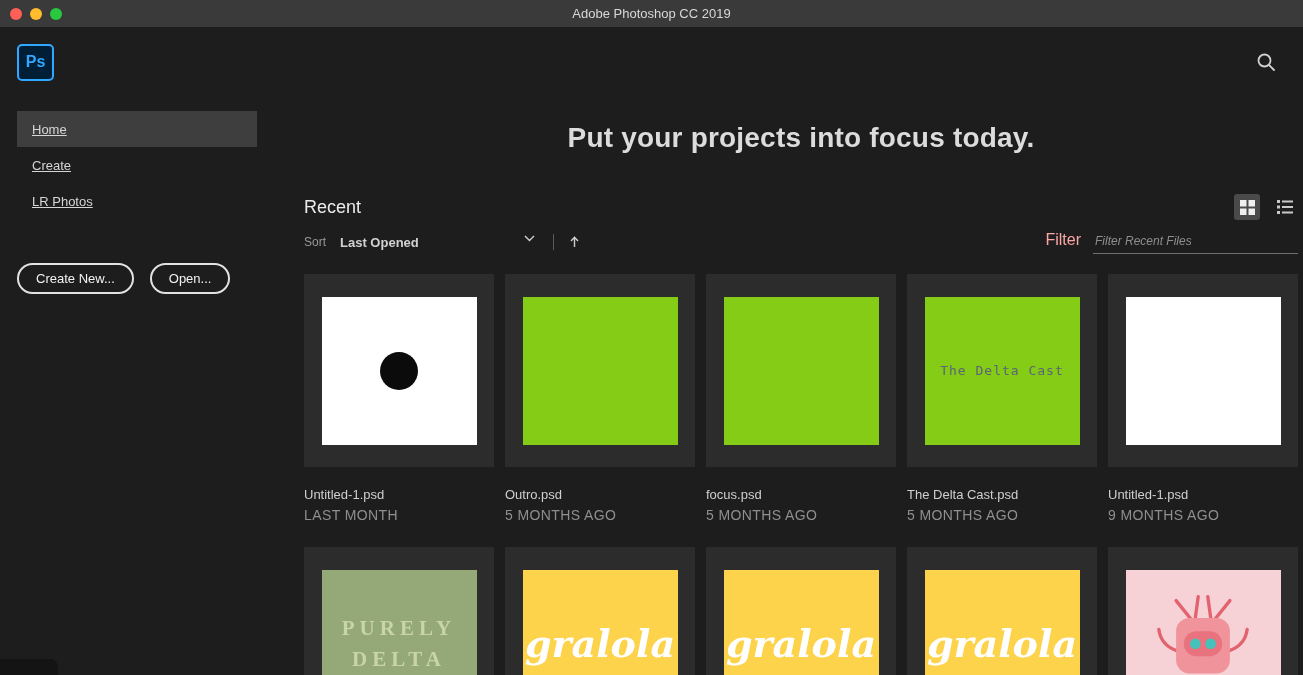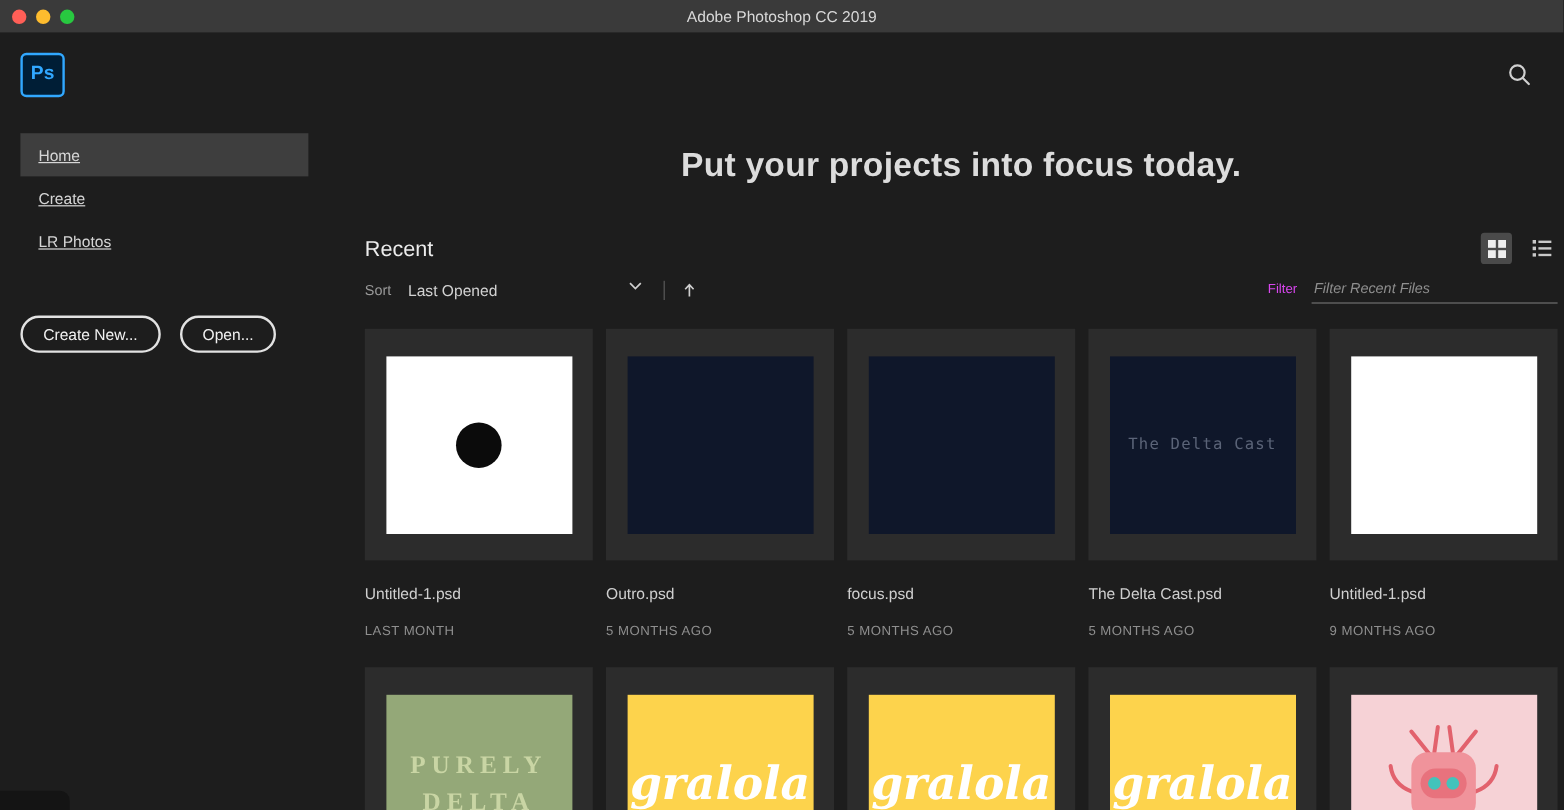--- a/index.html
+++ b/index.html
@@ -40,53 +40,53 @@
 
   .recent-row { margin-top: 40px; display: flex; align-items: center; justify-content: space-between; }
   .recent-title { font-size: 18px; font-weight: 400; color: #ececec; }
   .view-toggle { display: flex; gap: 12px; }
   .view-btn { width: 26px; height: 26px; display: flex; align-items: center; justify-content: center;
               border: none; background: transparent; border-radius: 3px; cursor: pointer; }
   .view-btn.active { background: #4a4a4a; }
 
   .sort-row { margin-top: 10px; display: flex; align-items: center; height: 24px; }
   .sort-label { font-size: 12px; color: #999999; }
-  .sort-dropdown { display: flex; align-items: flex-start; justify-content: space-between; width: 195px; margin-left: 14px; cursor: pointer; }
+  .sort-dropdown { display: flex; align-items: flex-start; justify-content: space-between; width: 195px; margin-left: 14px; cursor: pointer; font-weight: bold; }
   .sort-value { font-size: 13px; color: #d2d2d2; }
   .vdivider { width: 1px; height: 16px; background: #5a5a5a; margin: 0 16px 0 18px; }
   .sort-direction { background: none; border: none; display: flex; align-items: center; cursor: pointer; }
   .filter-group { margin-left: auto; display: flex; align-items: baseline; }
-  .filter-label { font-size: 11px; color: #d946ef; margin-right: 12px; }
+  .filter-label { font-size: 16px; color: #fca5a5; margin-right: 12px; }
   .filter-input { width: 205px; background: transparent; border: none; border-bottom: 1px solid #707070;
                   color: #d0d0d0; font-size: 12px; padding: 2px 2px 5px; font-family: inherit; outline: none; }
   .filter-input::placeholder { color: #8e8e8e; font-style: italic; }
 
   
   .grid { margin-top: 20px; display: grid; grid-template-columns: repeat(5, 190px); column-gap: 11px; row-gap: 24px; }
   .file { cursor: pointer; }
   .card { background: #2c2c2c; height: 193px; display: flex; align-items: center; justify-content: center; }
   .thumb { width: 155px; height: 148px; display: flex; align-items: center; justify-content: center;
            text-align: center; position: relative; overflow: hidden; }
   .thumb-white, .thumb-white-circle { background: #ffffff; }
-  .thumb-navy, .thumb-navy-text { background: #0f172a; }
+  .thumb-navy, .thumb-navy-text { background: #84cc16; }
   .thumb-navy-text .thumb-text { font-family: "DejaVu Sans Mono", monospace; font-size: 13px; color: #5b6478; letter-spacing: 1px; }
   .thumb-green-text { background: #94a878; }
   .thumb-green-text .thumb-text { font-family: "Liberation Serif", serif; font-weight: bold; font-size: 21px;
                                   color: #c9d5a4; letter-spacing: 5px; line-height: 1.45; }
   .thumb-yellow-script { background: #fdd34c; }
   .thumb-yellow-script .thumb-text { font-family: "DejaVu Serif", serif; font-style: italic; font-weight: bold;
                                      font-size: 38px; color: #ffffff; }
   .thumb-pink-robot { background: #f6d2d6; }
   .dot { display: none; width: 38px; height: 38px; border-radius: 50%; background: #0b0b0b;
          position: absolute; left: 50%; top: 50%; transform: translate(-50%, -50%); }
   .thumb-white-circle .dot { display: block; }
   .robot { display: none; }
   .thumb-pink-robot .robot { display: block; margin-top: 14px; }
   .file-name { margin-top: 20px; font-size: 13px; color: #cfcfcf; }
-  .file-date { margin-top: 18px; font-size: 11px; color: #8f8f8f; letter-spacing: 0.4px; }
+  .file-date { margin-top: 5px; font-size: 14px; color: #8f8f8f; letter-spacing: 0.4px; }
 
   .bottom-left-overlay { position: absolute; left: 0; bottom: 0; width: 58px; height: 16px;
                          background: #141414; border-top-right-radius: 8px; }
 </style>
 </head>
 <body>
 
 <div class="titlebar">
   <div class="traffic">
     <span class="light red"></span>

